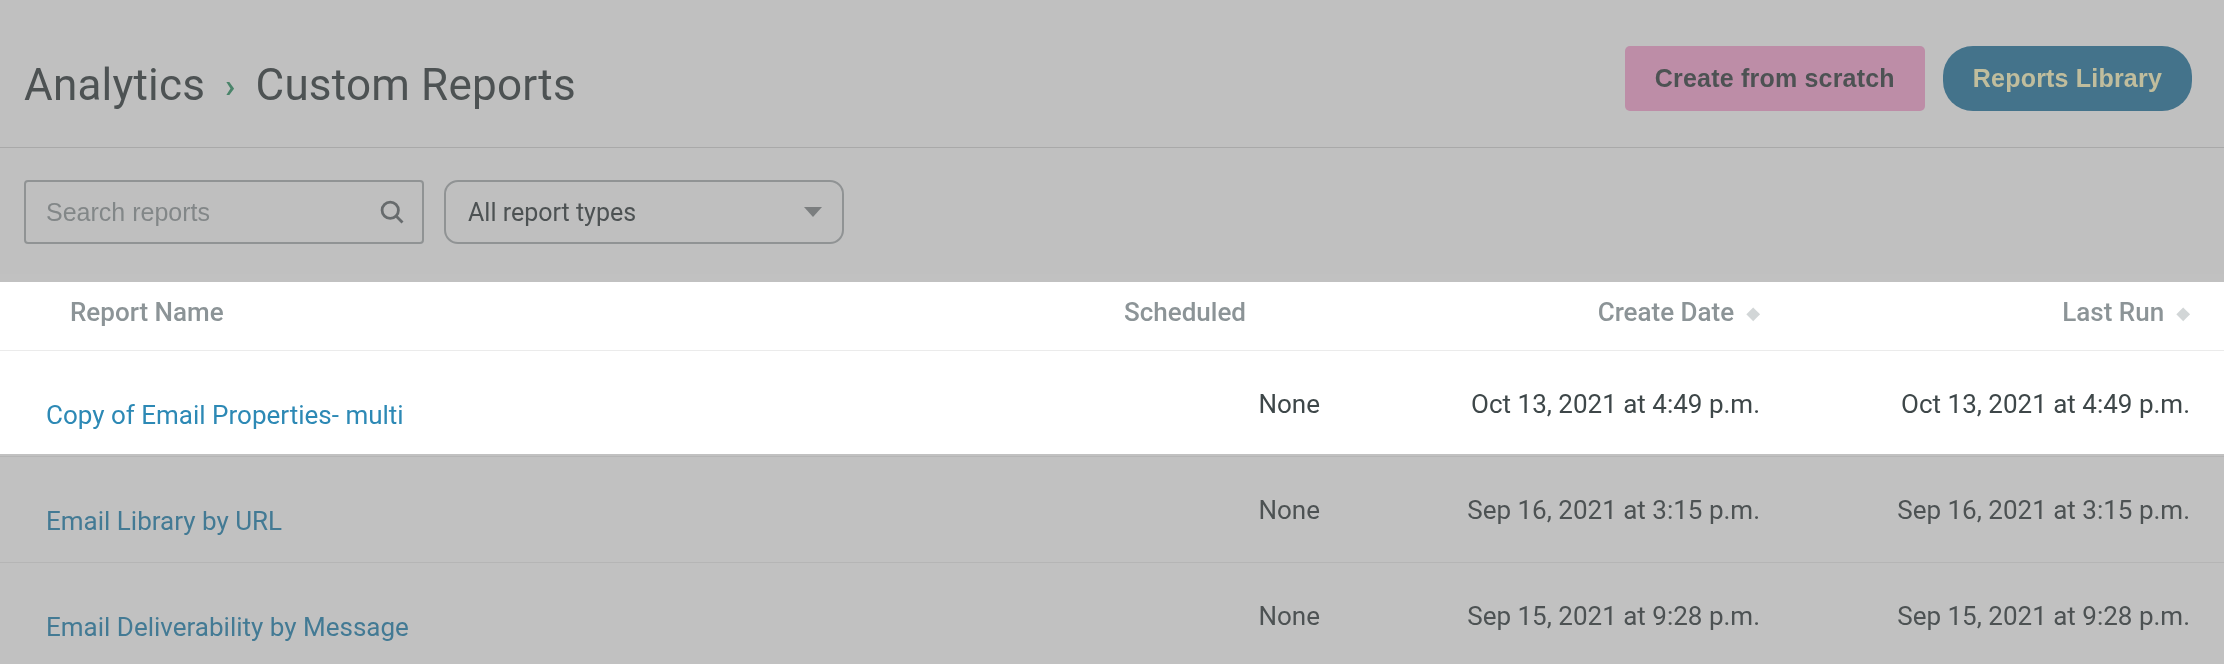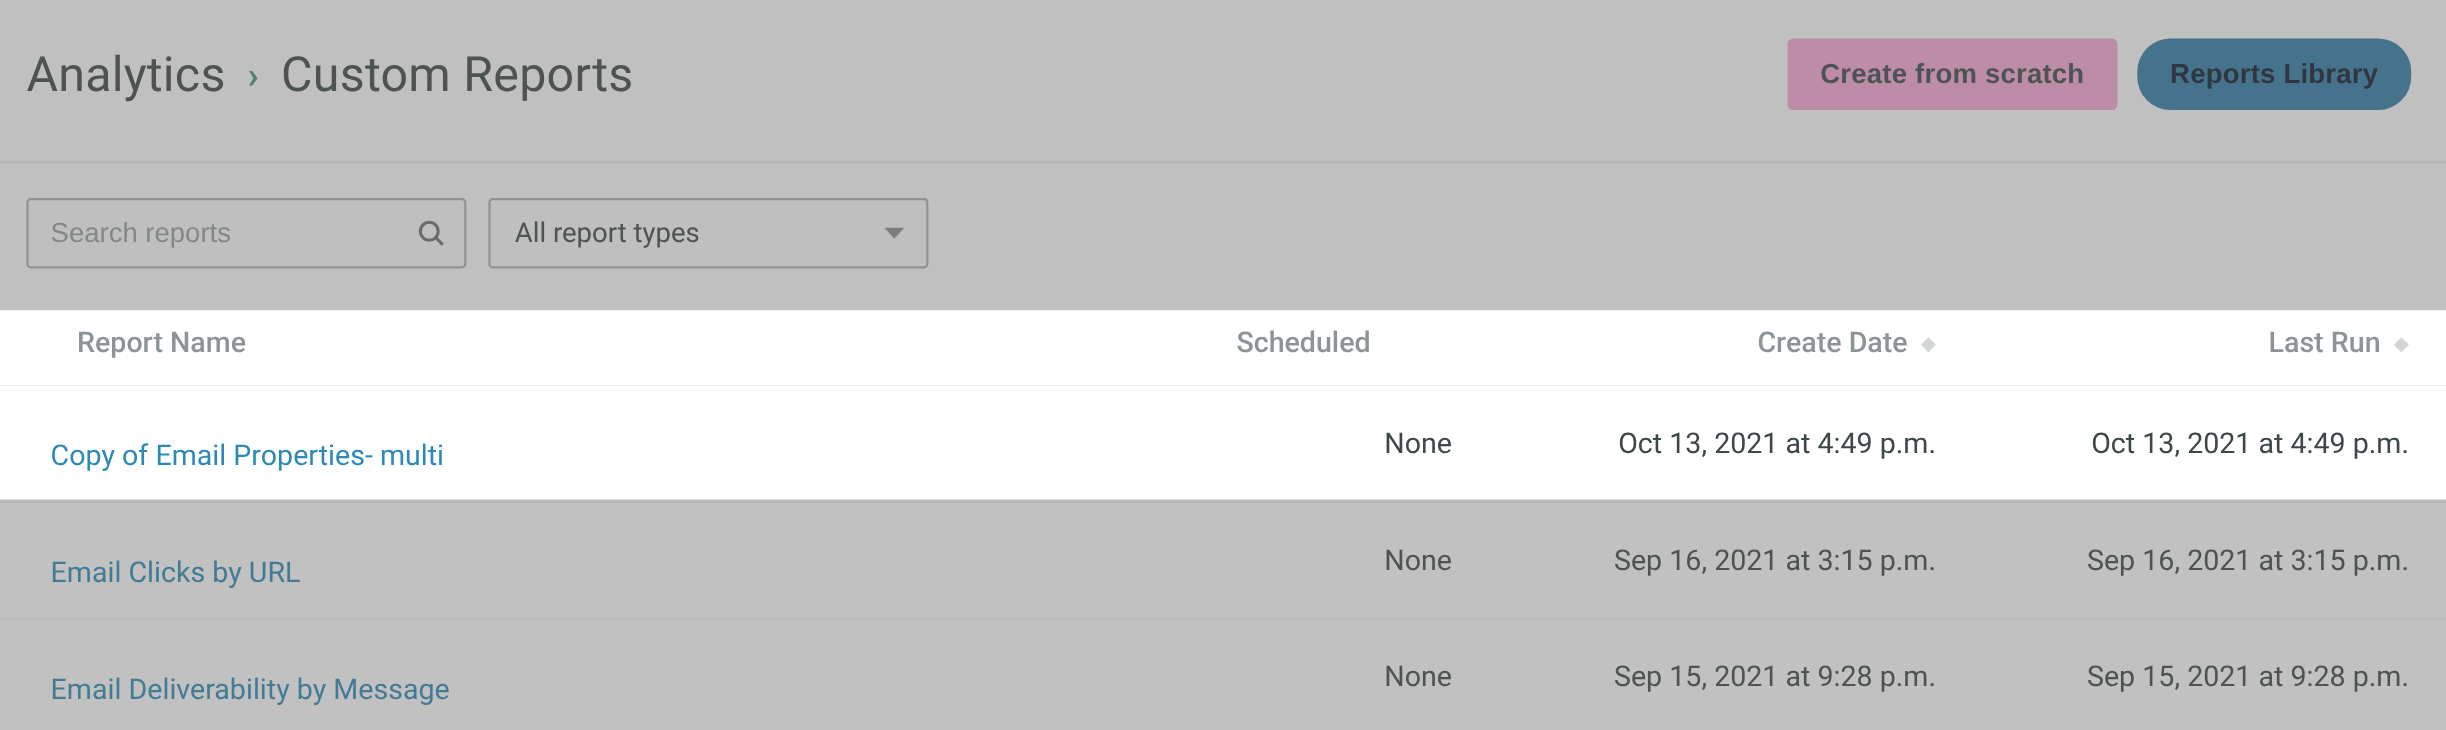--- a/index.html
+++ b/index.html
@@ -31,21 +31,21 @@
   
   .page {
     position: absolute;
     inset: 0;
     background: #ffffff;
   }
 
   
   .header {
     display: flex;
-    align-items: center;
+    align-items: flex-end;
     justify-content: space-between;
     padding: 24px 32px 36px 24px;
     border-bottom: 1px solid #d7d7d7;
     height: 148px;
     background: #fdfdfd;
   }
   .breadcrumb {
     display: flex;
     align-items: baseline;
     gap: 20px;
@@ -73,21 +73,21 @@
     border: none;
     cursor: pointer;
     letter-spacing: 0.2px;
   }
   .btn-secondary {
     background: #f9a8d4;
     color: #3e4749;
   }
   .btn-primary {
     background: #2f7ea6;
-    color: #0f172a;
+    color: #fef9c3;
     border-radius: 30px;
   }
 
   
   .filters {
     display: flex;
     gap: 20px;
     padding: 32px 24px 30px 24px;
     background: #fdfdfd;
   }
@@ -118,21 +118,21 @@
     color: #6a7173;
   }
   .select-wrap {
     position: relative;
     width: 400px;
   }
   .select {
     width: 100%;
     height: 64px;
     border: 2px solid #aeb3b5;
-    border-radius: 4px;
+    border-radius: 14px;
     font-size: 25px;
     padding: 0 50px 0 22px;
     color: #3e4749;
     background: #fcfcfc;
     display: flex;
     align-items: center;
     cursor: pointer;
   }
   .select-caret {
     position: absolute;
@@ -240,21 +240,21 @@
     </div>
 
     <div class="trow">
       <div class="name"><a>Copy of Email Properties- multi</a></div>
       <div class="sched">None</div>
       <div class="create">Oct 13, 2021 at 4:49 p.m.</div>
       <div class="last">Oct 13, 2021 at 4:49 p.m.</div>
     </div>
 
     <div class="trow">
-      <div class="name"><a>Email Clicks by URL</a></div>
+      <div class="name"><a>Email Library by URL</a></div>
       <div class="sched">None</div>
       <div class="create">Sep 16, 2021 at 3:15 p.m.</div>
       <div class="last">Sep 16, 2021 at 3:15 p.m.</div>
     </div>
 
     <div class="trow">
       <div class="name"><a>Email Deliverability by Message</a></div>
       <div class="sched">None</div>
       <div class="create">Sep 15, 2021 at 9:28 p.m.</div>
       <div class="last">Sep 15, 2021 at 9:28 p.m.</div>

